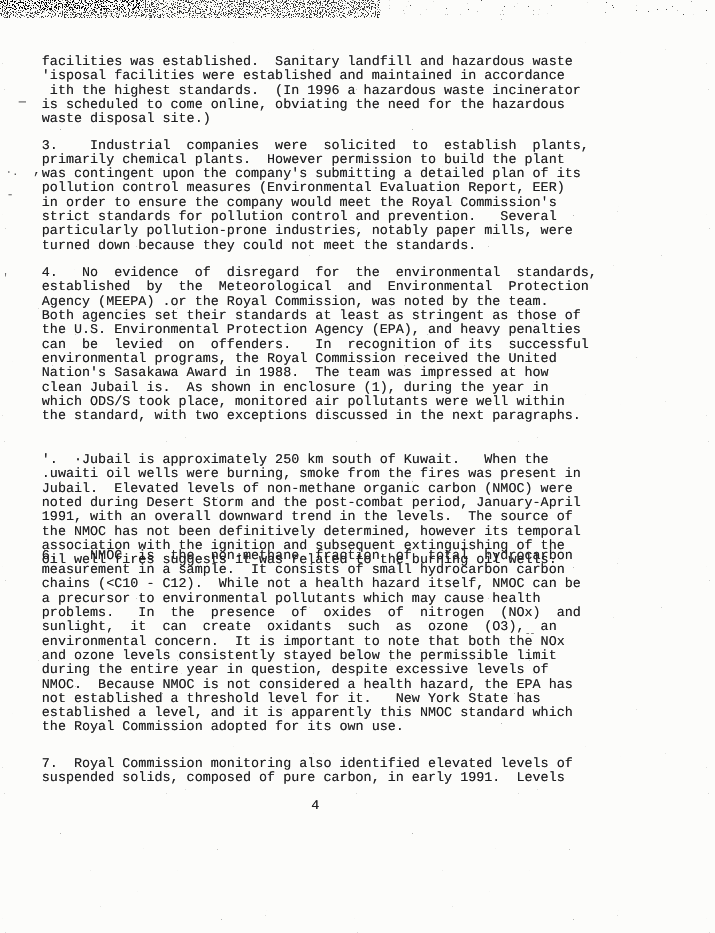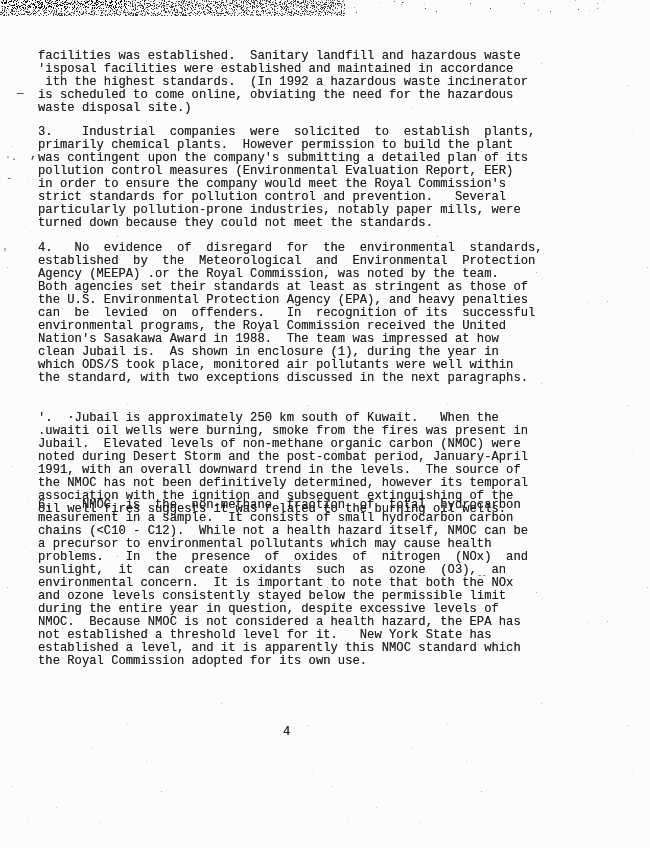--- a/index.html
+++ b/index.html
@@ -64,21 +64,21 @@
   <rect x="0" y="0" width="130" height="9" filter="url(#spk-dense)" opacity="0.95"></rect>
   <rect x="0" y="0" width="345" height="16" filter="url(#spk-dense)" opacity="0.8"></rect>
   <rect x="340" y="0" width="310" height="13" filter="url(#spk-sparse)" opacity="0.7"></rect>
   <rect x="0" y="0" width="650" height="848" filter="url(#spk-faint)" opacity="0.3"></rect>
 </svg>
 
 <div class="text-layer">
 
   <div class="para" id="p1">facilities was established.  Sanitary landfill and hazardous waste
 'isposal facilities were established and maintained in accordance
- ith the highest standards.  (In 1992 a hazardous waste incinerator
+ ith the highest standards.  (In 1996 a hazardous waste incinerator
 is scheduled to come online, obviating the need for the hazardous
 waste disposal site.)</div>
 
   <div class="para" id="p3">3.    Industrial  companies  were  solicited  to  establish  plants,
 primarily chemical plants.  However permission to build the plant
 was contingent upon the company's submitting a detailed plan of its
 pollution control measures (Environmental Evaluation Report, EER)
 in order to ensure the company would meet the Royal Commission's
 strict standards for pollution control and prevention.   Several
 particularly pollution-prone industries, notably paper mills, were
@@ -112,20 +112,22 @@
 problems.   In  the  presence  of  oxides  of  nitrogen  (NOx)  and
 sunlight,  it  can  create  oxidants  such  as  ozone  (O3),  an
 environmental concern.  It is important to note that both the NOx
 and ozone levels consistently stayed below the permissible limit
 during the entire year in question, despite excessive levels of
 NMOC.  Because NMOC is not considered a health hazard, the EPA has
 not established a threshold level for it.   New York State has
 established a level, and it is apparently this NMOC standard which
 the Royal Commission adopted for its own use.</div>
 
+  <div class="para" id="p7">7.  Royal Commission monitoring also identified elevated levels of
+suspended solids, composed of pure carbon, in early 1991.  Levels</div>
 
   <div class="page-number">4</div>
 
   <span class="art a-dash">—</span>
   <span class="art a-comma">,</span>
   <span class="art a-dots">·.</span>
   <span class="art a-tick">-</span>
   <span class="art a-quote">'</span>
   <span class="art a-stray">·,</span>
   <span class="art a-sdash">--</span>

